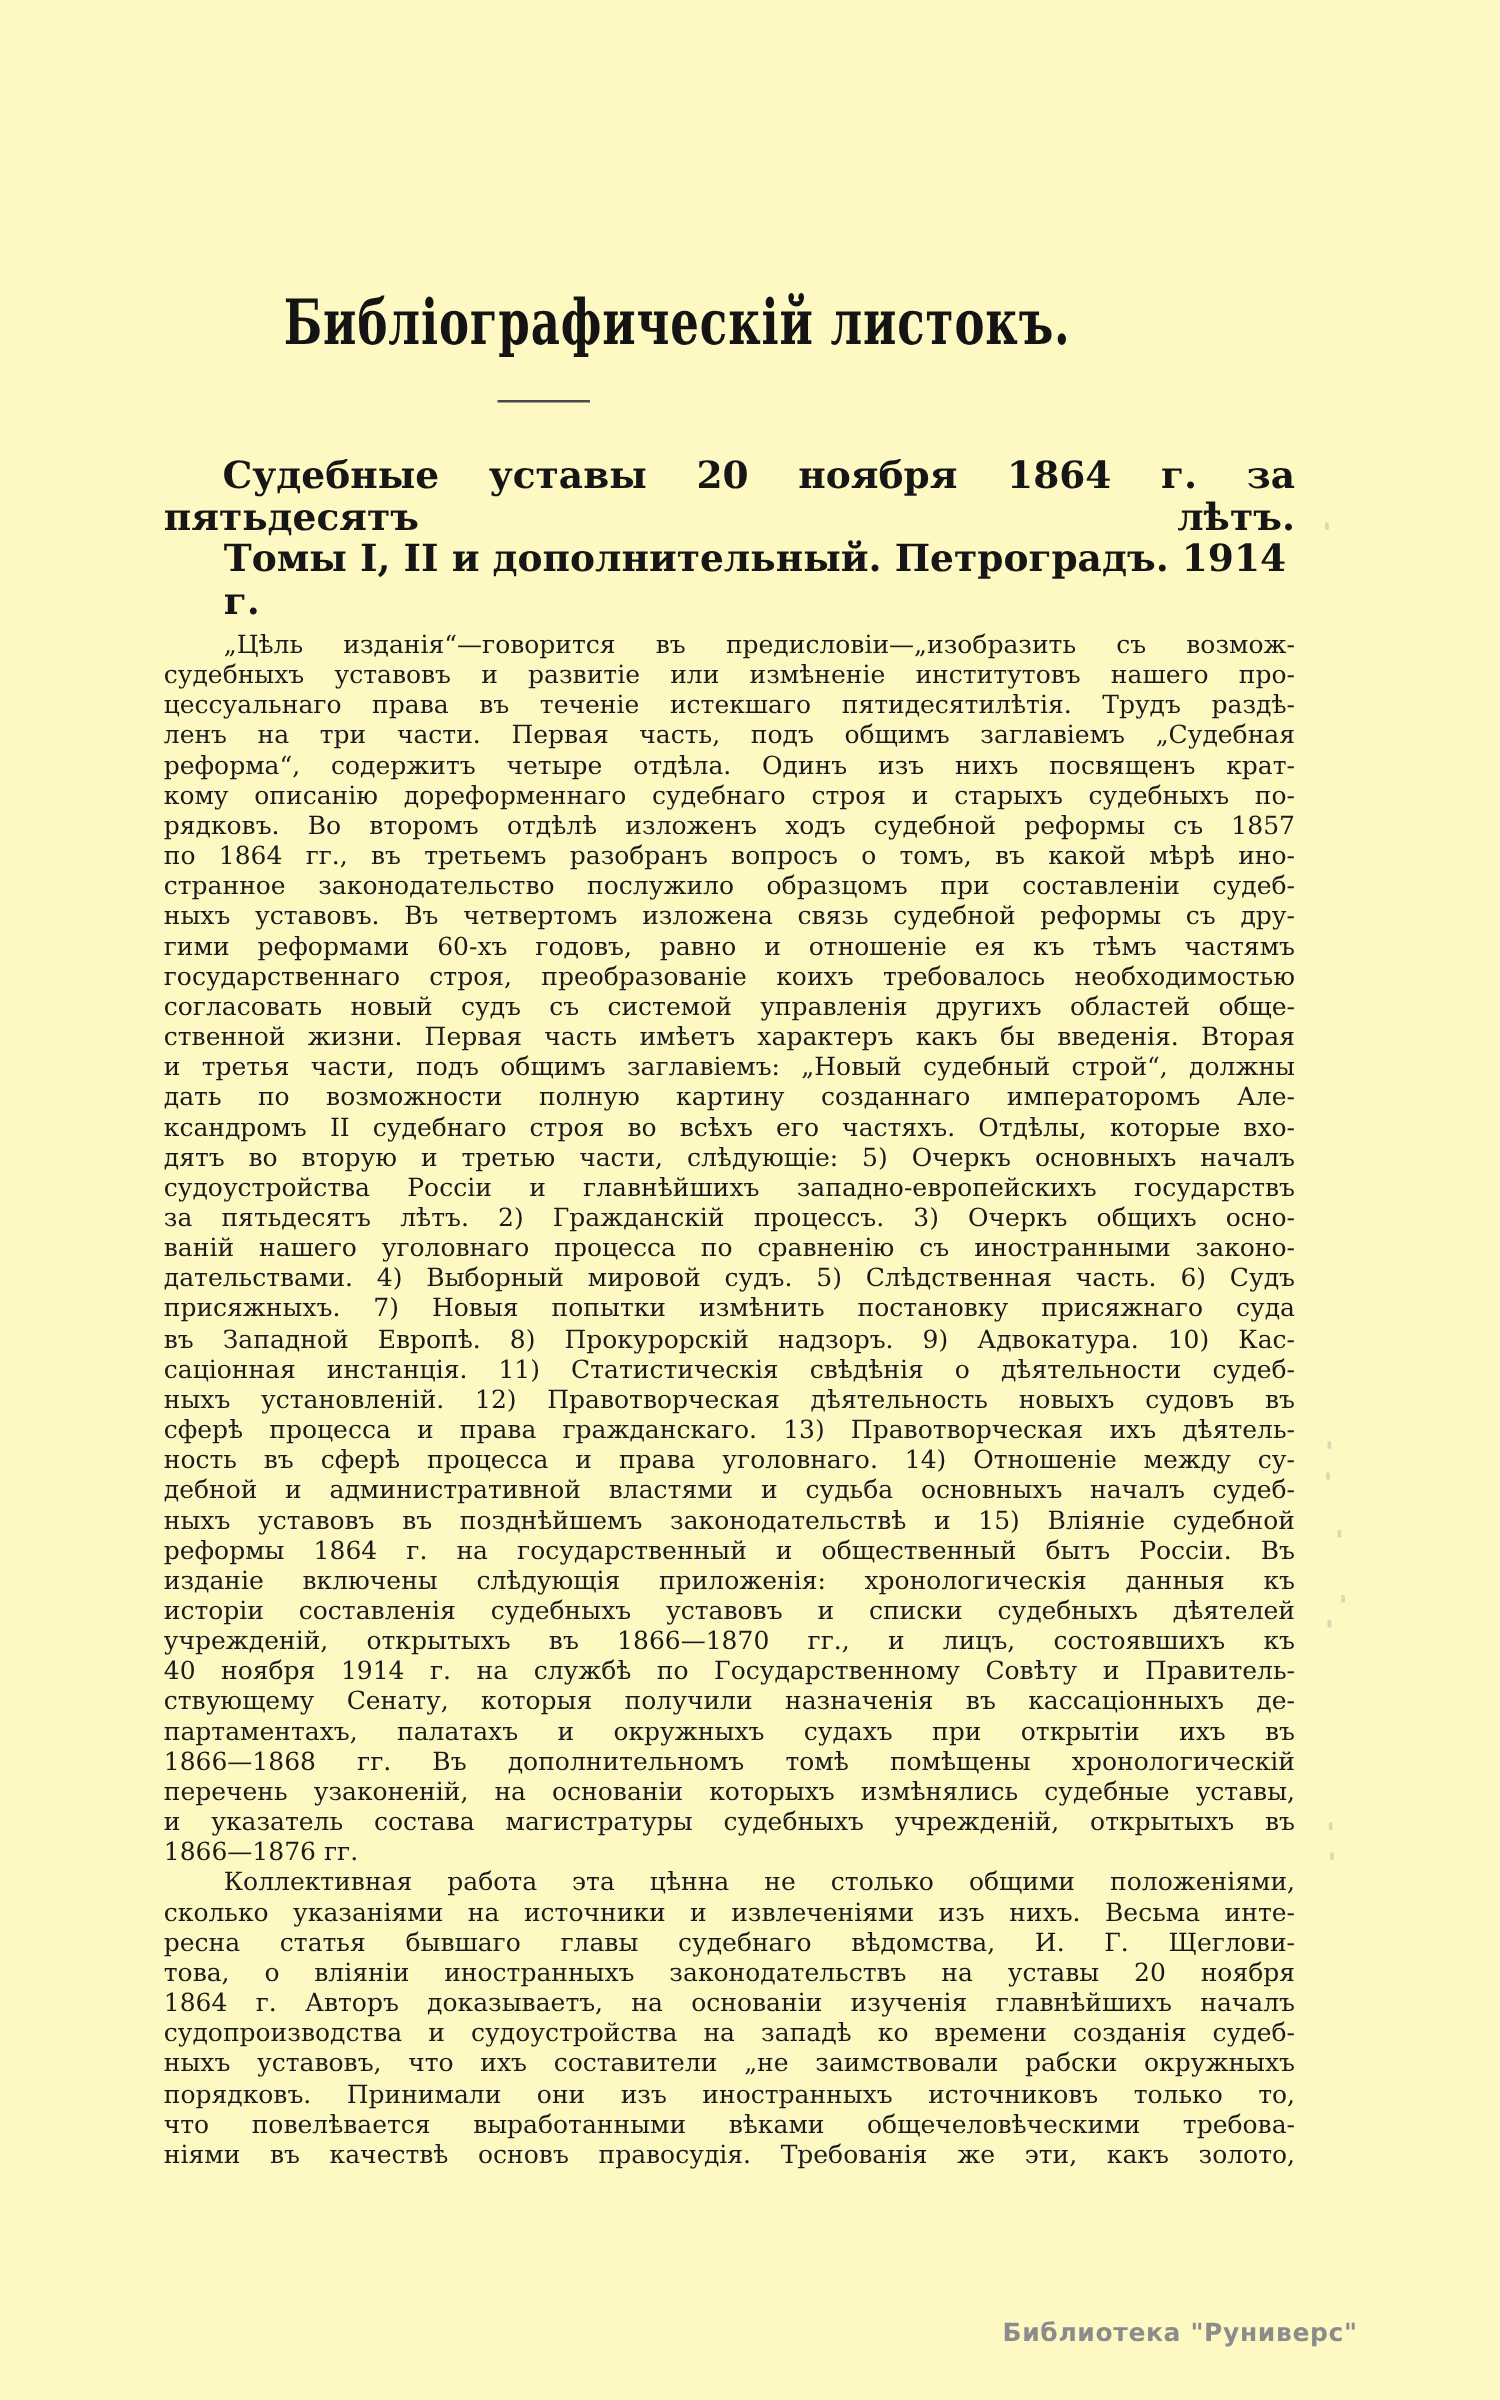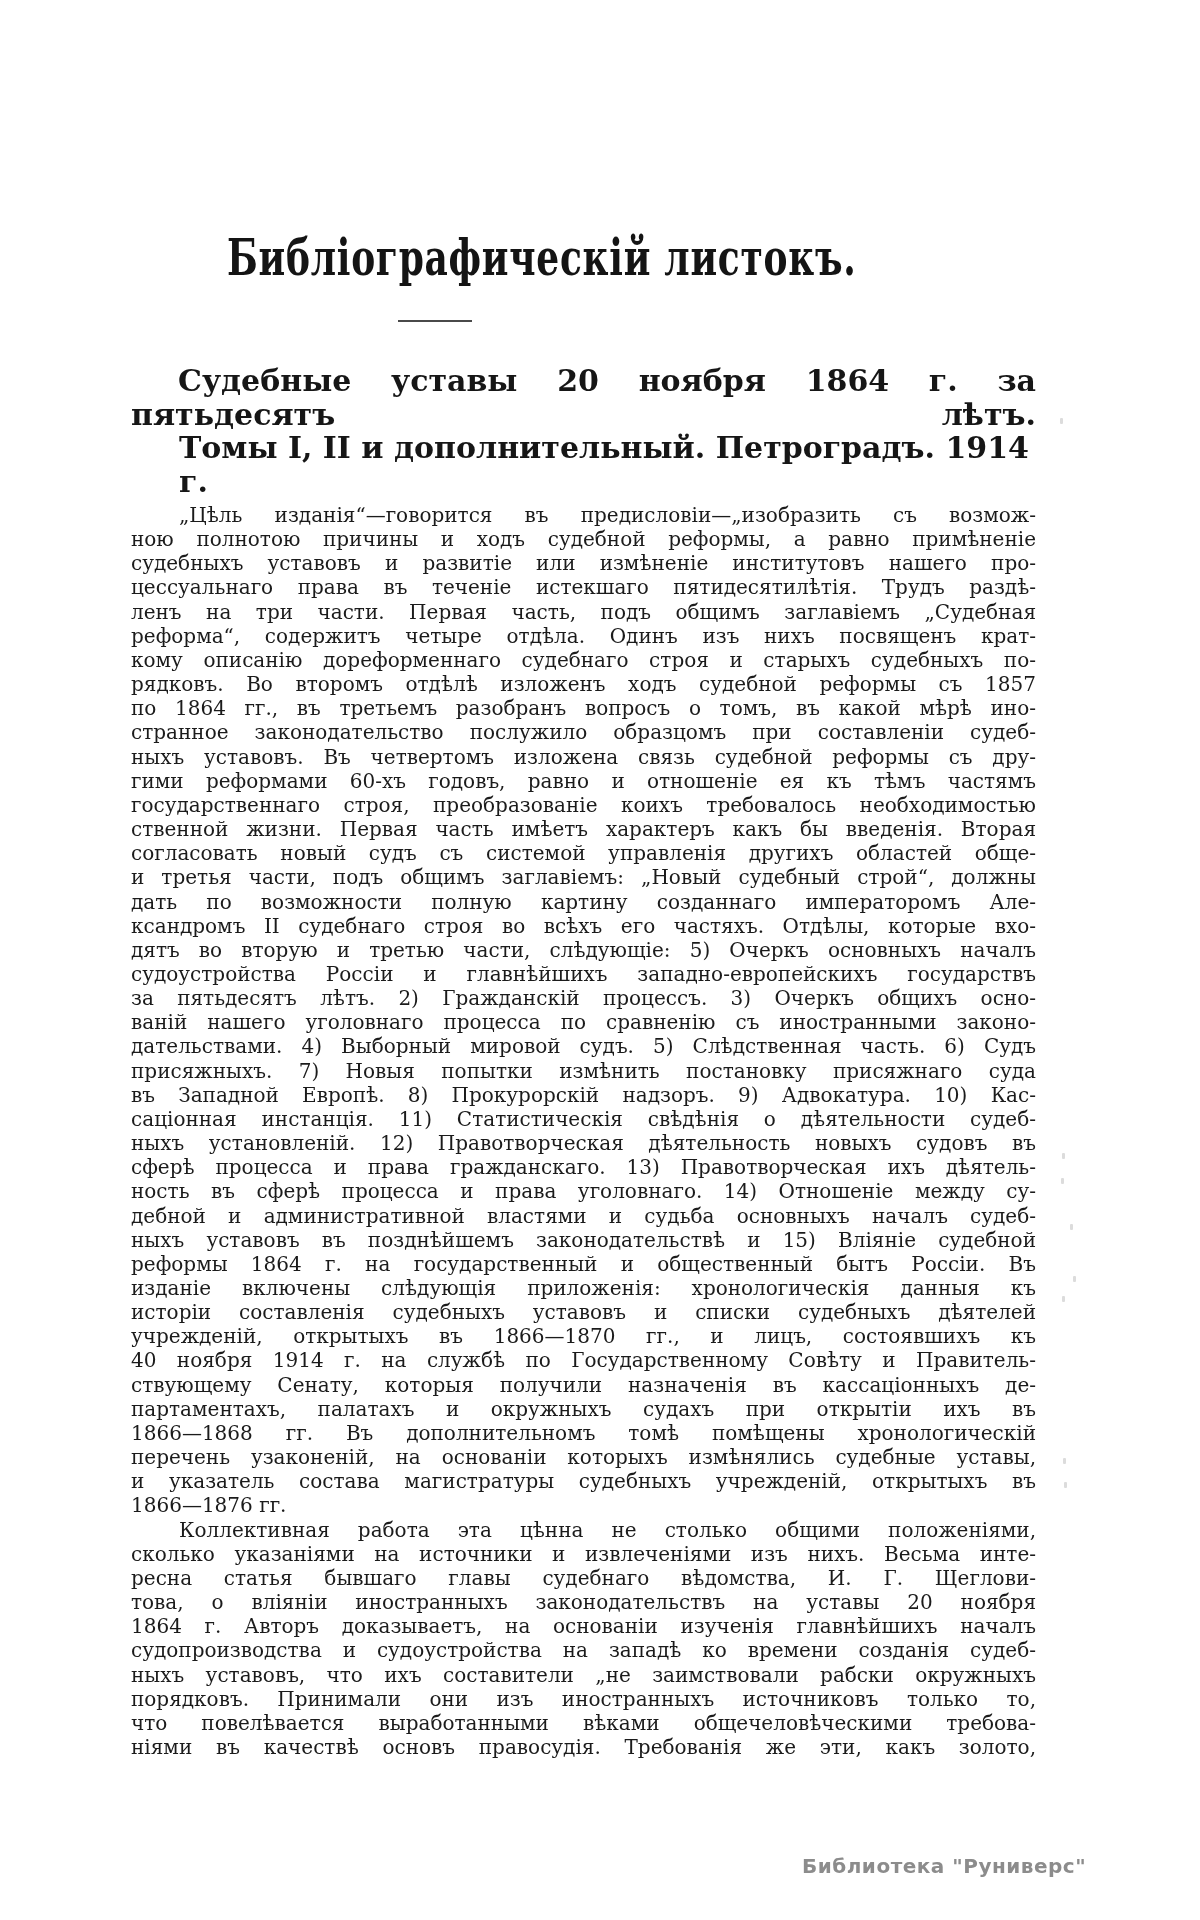--- a/index.html
+++ b/index.html
@@ -1,20 +1,20 @@
 <!DOCTYPE html>
 <html><head>
 <meta charset="utf-8">
 <style>
   html,body{margin:0;padding:0;background:#e9e9e9;}
   .page{
     position:relative;
     width:1200px;height:1920px;
     margin:0 auto;
-    background:#ffffff;
+    background:#fef9c3;
     overflow:hidden;
     font-family:"DejaVu Serif","Liberation Serif",serif;
     color:#1b1b1b;
   }
   .doc-title{
     position:absolute;left:227px;top:228px;
     font-size:50px;font-weight:bold;letter-spacing:1px;
     white-space:nowrap;
     transform:scaleX(0.72);transform-origin:left top;
     color:#141414;
@@ -65,34 +65,33 @@
 
   <div class="title-rule"></div>
 
   <div class="heading">
     <div class="h1">Судебные уставы 20 ноября 1864 г. за пятьдесятъ лѣтъ.</div>
     <div class="h2">Томы I, II и дополнительный. Петроградъ. 1914 г.</div>
   </div>
 
   <div class="body-text" id="body-text">
       <div class="line indent">„Цѣль изданія“—говорится въ предисловіи—„изобразить съ возмож-</div>
-      <div class="line">ною полнотою причины и ходъ судебной реформы, а равно примѣненіе</div>
       <div class="line">судебныхъ уставовъ и развитіе или измѣненіе институтовъ нашего про-</div>
       <div class="line">цессуальнаго права въ теченіе истекшаго пятидесятилѣтія. Трудъ раздѣ-</div>
       <div class="line">ленъ на три части. Первая часть, подъ общимъ заглавіемъ „Судебная</div>
       <div class="line">реформа“, содержитъ четыре отдѣла. Одинъ изъ нихъ посвященъ крат-</div>
       <div class="line">кому описанію дореформеннаго судебнаго строя и старыхъ судебныхъ по-</div>
       <div class="line">рядковъ. Во второмъ отдѣлѣ изложенъ ходъ судебной реформы съ 1857</div>
       <div class="line">по 1864 гг., въ третьемъ разобранъ вопросъ о томъ, въ какой мѣрѣ ино-</div>
       <div class="line">странное законодательство послужило образцомъ при составленіи судеб-</div>
       <div class="line">ныхъ уставовъ. Въ четвертомъ изложена связь судебной реформы съ дру-</div>
       <div class="line">гими реформами 60-хъ годовъ, равно и отношеніе ея къ тѣмъ частямъ</div>
       <div class="line">государственнаго строя, преобразованіе коихъ требовалось необходимостью</div>
+      <div class="line">согласовать новый судъ съ системой управленія другихъ областей обще-</div>
       <div class="line">ственной жизни. Первая часть имѣетъ характеръ какъ бы введенія. Вторая</div>
-      <div class="line">согласовать новый судъ съ системой управленія другихъ областей обще-</div>
       <div class="line">и третья части, подъ общимъ заглавіемъ: „Новый судебный строй“, должны</div>
       <div class="line">дать по возможности полную картину созданнаго императоромъ Але-</div>
       <div class="line">ксандромъ II судебнаго строя во всѣхъ его частяхъ. Отдѣлы, которые вхо-</div>
       <div class="line">дятъ во вторую и третью части, слѣдующіе: 5) Очеркъ основныхъ началъ</div>
       <div class="line">судоустройства Россіи и главнѣйшихъ западно-европейскихъ государствъ</div>
       <div class="line">за пятьдесятъ лѣтъ. 2) Гражданскій процессъ. 3) Очеркъ общихъ осно-</div>
       <div class="line">ваній нашего уголовнаго процесса по сравненію съ иностранными законо-</div>
       <div class="line">дательствами. 4) Выборный мировой судъ. 5) Слѣдственная часть. 6) Судъ</div>
       <div class="line">присяжныхъ. 7) Новыя попытки измѣнить постановку присяжнаго суда</div>
       <div class="line">въ Западной Европѣ. 8) Прокурорскій надзоръ. 9) Адвокатура. 10) Кас-</div>

